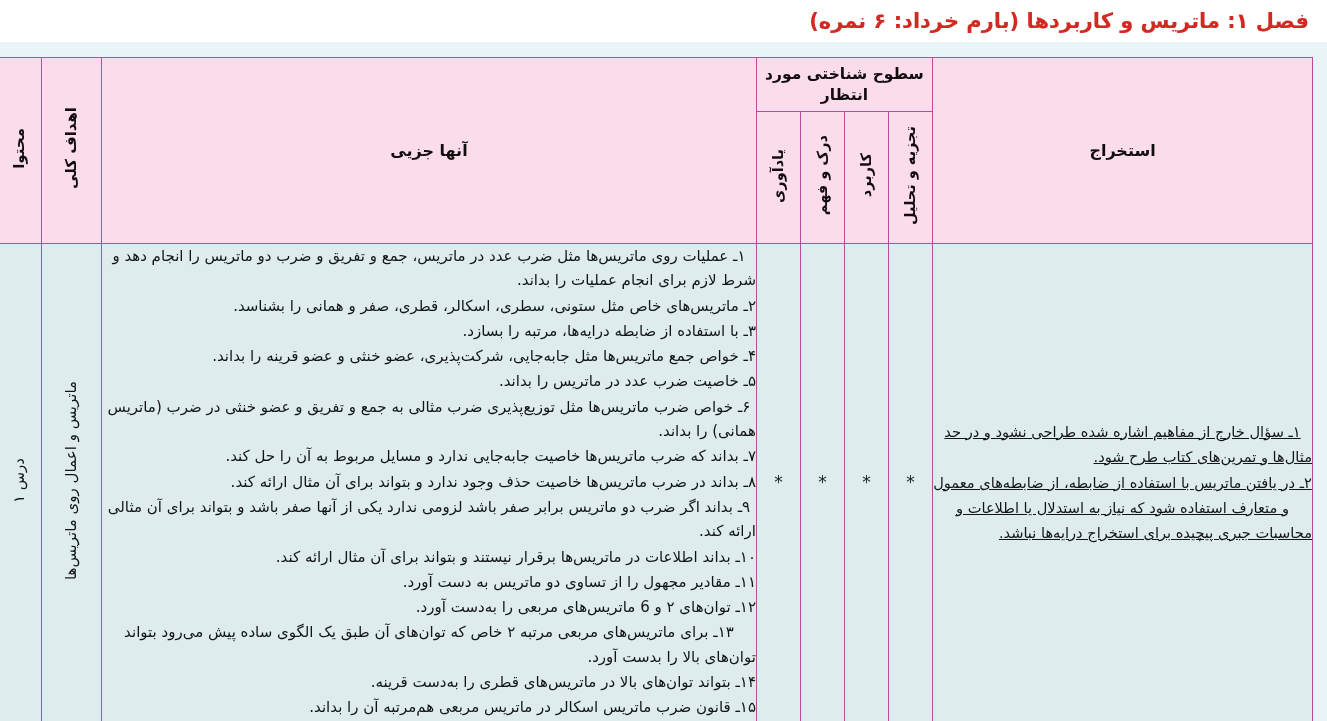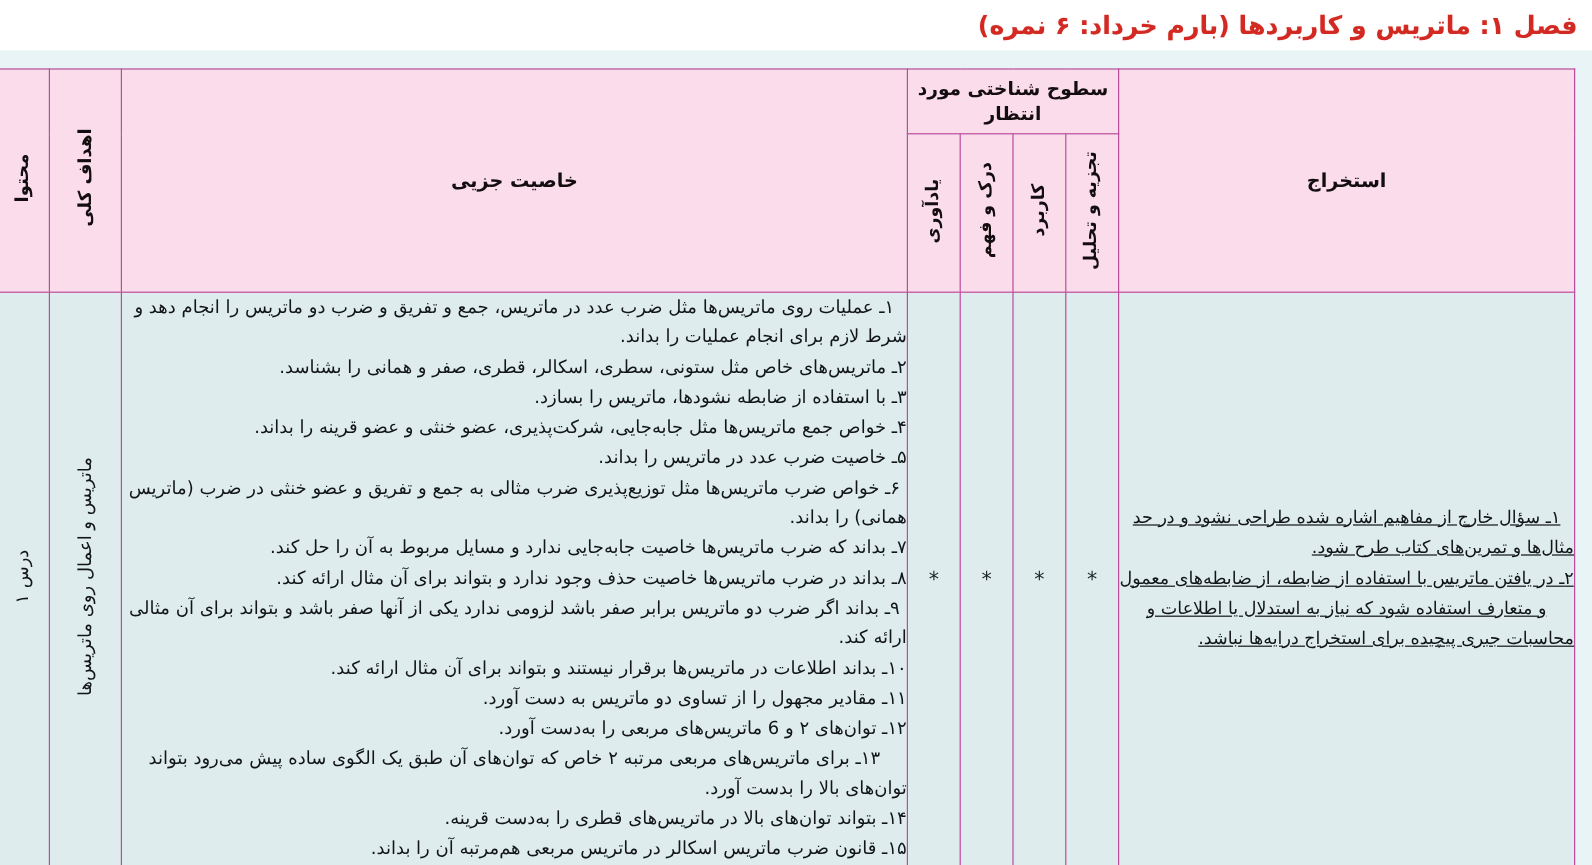--- a/index.html
+++ b/index.html
@@ -27,26 +27,27 @@
     position: absolute;
     left: 0; right: 0;
     top: 42px; bottom: 0;
     background: #e9f4f6;
   }
 
   
   .title-bar {
     position: absolute;
     top: 0;
-    right: 12px;
+    right: 0;
     left: 0;
     height: 42px;
     display: flex;
     align-items: center;
     justify-content: flex-start;
+    padding-right: 18px;
     box-sizing: border-box;
     background: transparent;
     z-index: 5;
   }
   .chapter-title {
     font-size: 21px;
     font-weight: bold;
     color: #d22a22;
     letter-spacing: 0;
     white-space: nowrap;
@@ -186,21 +187,21 @@
       <col class="col-lvl">
       <col class="col-lvl">
       <col class="col-goals">
       <col class="col-general">
       <col class="col-content">
     </colgroup>
     <thead>
       <tr>
         <th class="th-flat" rowspan="2">استخراج</th>
         <th class="th-group" colspan="4">سطوح شناختی مورد انتظار</th>
-        <th class="th-flat" rowspan="2">خاصیت جزیی</th>
+        <th class="th-flat" rowspan="2">آنها جزیی</th>
         <th rowspan="2">
           <span class="th-side-inner">اهداف کلی</span>
         </th>
         <th rowspan="2">
           <span class="th-side-inner">محتوا</span>
         </th>
       </tr>
       <tr>
         <th class="th-sub">
           <span class="th-vert-inner">تجزیه و تحلیل</span>
@@ -230,21 +231,21 @@
         </td>
         <td>
           <span class="mark">*</span>
         </td>
         <td>
           <span class="mark">*</span>
         </td>
         <td class="cell-goals">
           <div class="goal-line">۱ـ عملیات روی ماتریس‌ها مثل ضرب عدد در ماتریس، جمع و تفریق و ضرب دو ماتریس را انجام دهد و شرط لازم برای انجام عملیات را بداند.</div>
           <div class="goal-line">۲ـ ماتریس‌های خاص مثل ستونی، سطری، اسکالر، قطری، صفر و همانی را بشناسد.</div>
-          <div class="goal-line">۳ـ با استفاده از ضابطه نشود‌ها، ماتریس را بسازد.</div>
+          <div class="goal-line">۳ـ با استفاده از ضابطه درایه‌ها، مرتبه را بسازد.</div>
           <div class="goal-line">۴ـ خواص جمع ماتریس‌ها مثل جابه‌جایی، شرکت‌پذیری، عضو خنثی و عضو قرینه را بداند.</div>
           <div class="goal-line">۵ـ خاصیت ضرب عدد در ماتریس را بداند.</div>
           <div class="goal-line">۶ـ خواص ضرب ماتریس‌ها مثل توزیع‌پذیری ضرب مثالی به جمع و تفریق و عضو خنثی در ضرب (ماتریس همانی) را بداند.</div>
           <div class="goal-line">۷ـ بداند که ضرب ماتریس‌ها خاصیت جابه‌جایی ندارد و مسایل مربوط به آن را حل کند.</div>
           <div class="goal-line">۸ـ بداند در ضرب ماتریس‌ها خاصیت حذف وجود ندارد و بتواند برای آن مثال ارائه کند.</div>
           <div class="goal-line">۹ـ بداند اگر ضرب دو ماتریس برابر صفر باشد لزومی ندارد یکی از آنها صفر باشد و بتواند برای آن مثالی ارائه کند.</div>
           <div class="goal-line">۱۰ـ بداند اطلاعات در ماتریس‌ها برقرار نیستند و بتواند برای آن مثال ارائه کند.</div>
           <div class="goal-line">۱۱ـ مقادیر مجهول را از تساوی دو ماتریس به دست آورد.</div>
           <div class="goal-line">۱۲ـ توان‌های ۲ و 6 ماتریس‌های مربعی را به‌دست آورد.</div>
           <div class="goal-line">۱۳ـ برای ماتریس‌های مربعی مرتبه ۲ خاص که توان‌های آن طبق یک الگوی ساده پیش می‌رود بتواند توان‌های بالا را بدست آورد.</div>

